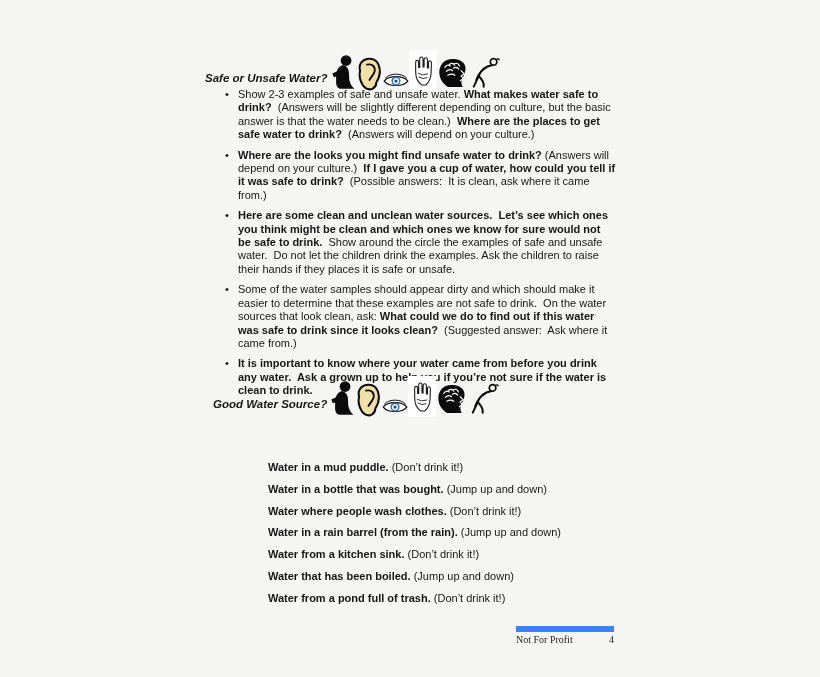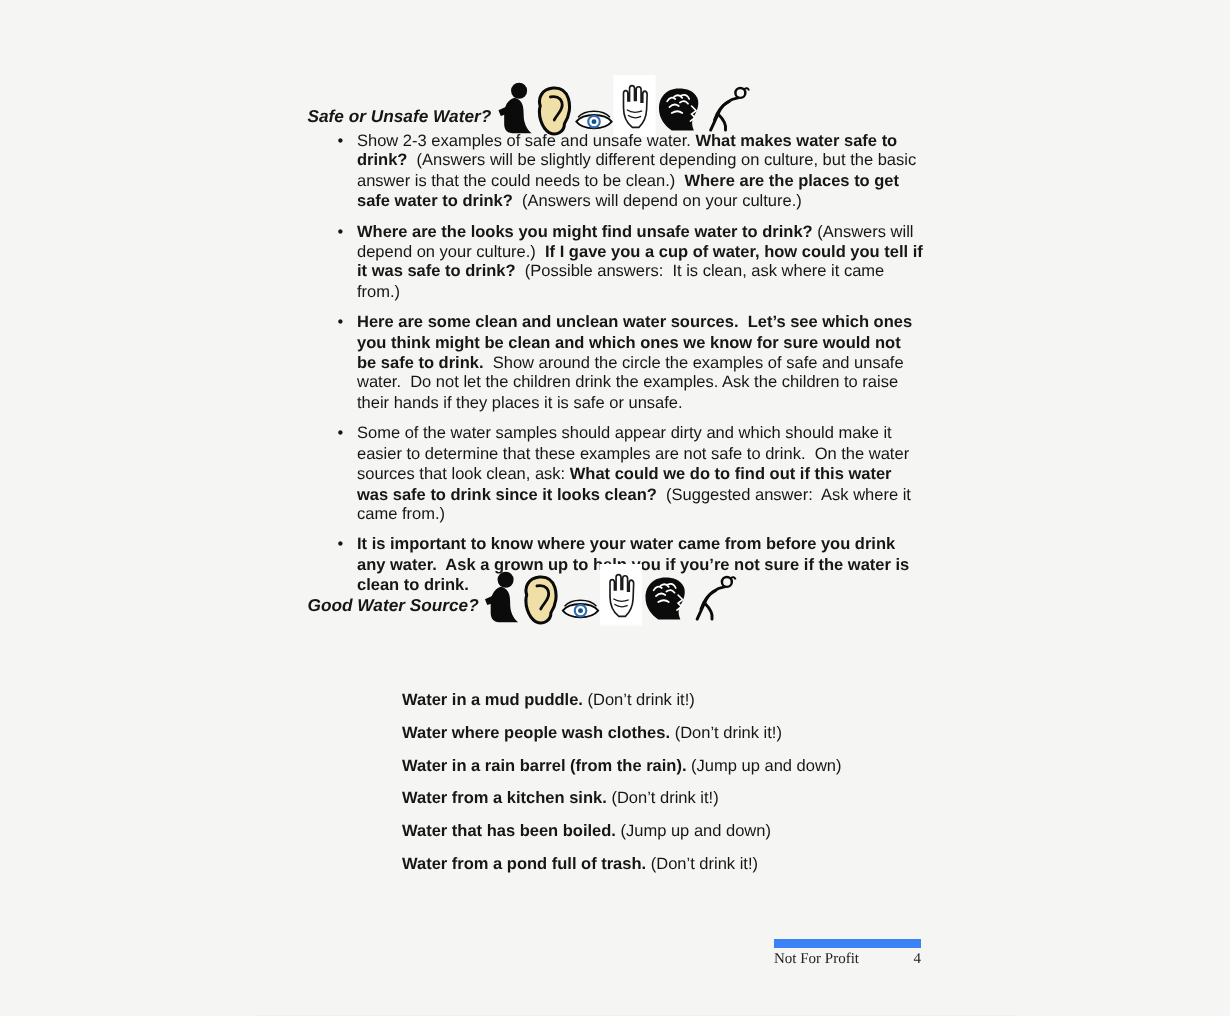--- a/index.html
+++ b/index.html
@@ -10,21 +10,21 @@
     color:#161616;
     font-family:"Liberation Sans", sans-serif;
     overflow:hidden;
   }
   .heading-row {
     position:absolute;
     display:flex;
     align-items:flex-end;
   }
   #h1-row { left:205px; top:50px;justify-content:space-between; }
-  #h2-row { left:205px; top:376px;justify-content:center; }
+  #h2-row { left:213px; top:376px;justify-content:center; }
   .section-heading {
     font-size:11.5px;
     font-weight:bold;
     font-style:italic;
     white-space:nowrap;
     padding-bottom:7px;
   }
   .icon-strip { display:flex; align-items:flex-end; margin-left:2px; }
   .icon { display:block; line-height:0; }
   .icon svg { display:block; }
@@ -125,21 +125,21 @@
           <path d="M34 3 q3 -2 4 1" fill="none" stroke="#0b0b0b" stroke-width="1.6"></path>
           <path d="M29 10 C23 11 16 15 13 23" fill="none" stroke="#0b0b0b" stroke-width="2.4" stroke-linecap="round"></path>
           <path d="M22 13 C16 16 12 22 10 28" fill="none" stroke="#0b0b0b" stroke-width="2.2" stroke-linecap="round"></path>
           <path d="M13 23 L7 36 M13 23 C17 27 20 31 19 36" fill="none" stroke="#0b0b0b" stroke-width="2.4" stroke-linecap="round"></path>
         </svg>
       </span>
     </span>
   </div>
 
   <ul class="bullets" id="bullets1">
-    <li><span>Show 2-3 examples of safe and unsafe water. </span><b>What makes water safe to drink?</b><span>  (Answers will be slightly different depending on culture, but the basic answer is that the could needs to be clean.)  </span><b>Where are the places to get safe water to drink?</b><span>  (Answers will depend on your culture.)</span></li>
+    <li><span>Show 2-3 examples of safe and unsafe water. </span><b>What makes water safe to drink?</b><span>  (Answers will be slightly different depending on culture, but the basic answer is that the water needs to be clean.)  </span><b>Where are the places to get safe water to drink?</b><span>  (Answers will depend on your culture.)</span></li>
     <li><b>Where are the looks you might find unsafe water to drink?</b><span> (Answers will depend on your culture.)  </span><b>If I gave you a cup of water, how could you tell if it was safe to drink?</b><span>  (Possible answers:  It is clean, ask where it came from.)</span></li>
     <li><b>Here are some clean and unclean water sources.  Let’s see which ones you think might be clean and which ones we know for sure would not be safe to drink.</b><span>  Show around the circle the examples of safe and unsafe water.  Do not let the children drink the examples. Ask the children to raise their hands if they places it is safe or unsafe.</span></li>
     <li><span>Some of the water samples should appear dirty and which should make it easier to determine that these examples are not safe to drink.  On the water sources that look clean, ask: </span><b>What could we do to find out if this water was safe to drink since it looks clean?</b><span>  (Suggested answer:  Ask where it came from.)</span></li>
     <li><b>It is important to know where your water came from before you drink any water.  Ask a grown up to help you if you’re not sure if the water is clean to drink.</b></li>
   </ul>
 
   <div class="heading-row" id="h2-row">
     <span class="section-heading">Good Water Source?</span>
     <span class="icon-strip">
       <span class="icon">
@@ -184,20 +184,21 @@
           <path d="M22 13 C16 16 12 22 10 28" fill="none" stroke="#0b0b0b" stroke-width="2.2" stroke-linecap="round"></path>
           <path d="M13 23 L7 36 M13 23 C17 27 20 31 19 36" fill="none" stroke="#0b0b0b" stroke-width="2.4" stroke-linecap="round"></path>
         </svg>
       </span>
     </span>
   </div>
 
 
   <ul class="activities">
     <li><b>Water in a mud puddle.</b><span> (Don’t drink it!)</span></li>
+    <li><b>Water in a bottle that was bought.</b><span> (Jump up and down)</span></li>
     <li><b>Water where people wash clothes.</b><span> (Don’t drink it!)</span></li>
     <li><b>Water in a rain barrel (from the rain).</b><span> (Jump up and down)</span></li>
     <li><b>Water from a kitchen sink.</b><span> (Don’t drink it!)</span></li>
     <li><b>Water that has been boiled.</b><span> (Jump up and down)</span></li>
     <li><b>Water from a pond full of trash.</b><span> (Don’t drink it!)</span></li>
   </ul>
 
   <div class="footer">
     <span>Not For Profit</span>
     <span>4</span>

